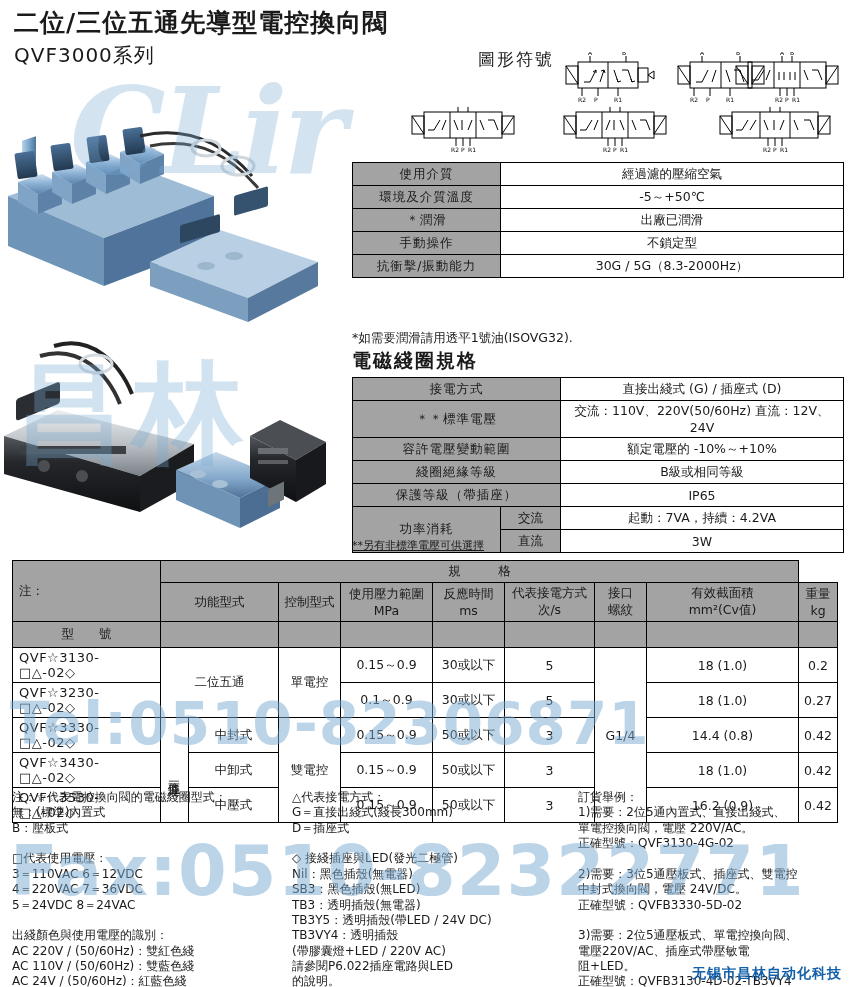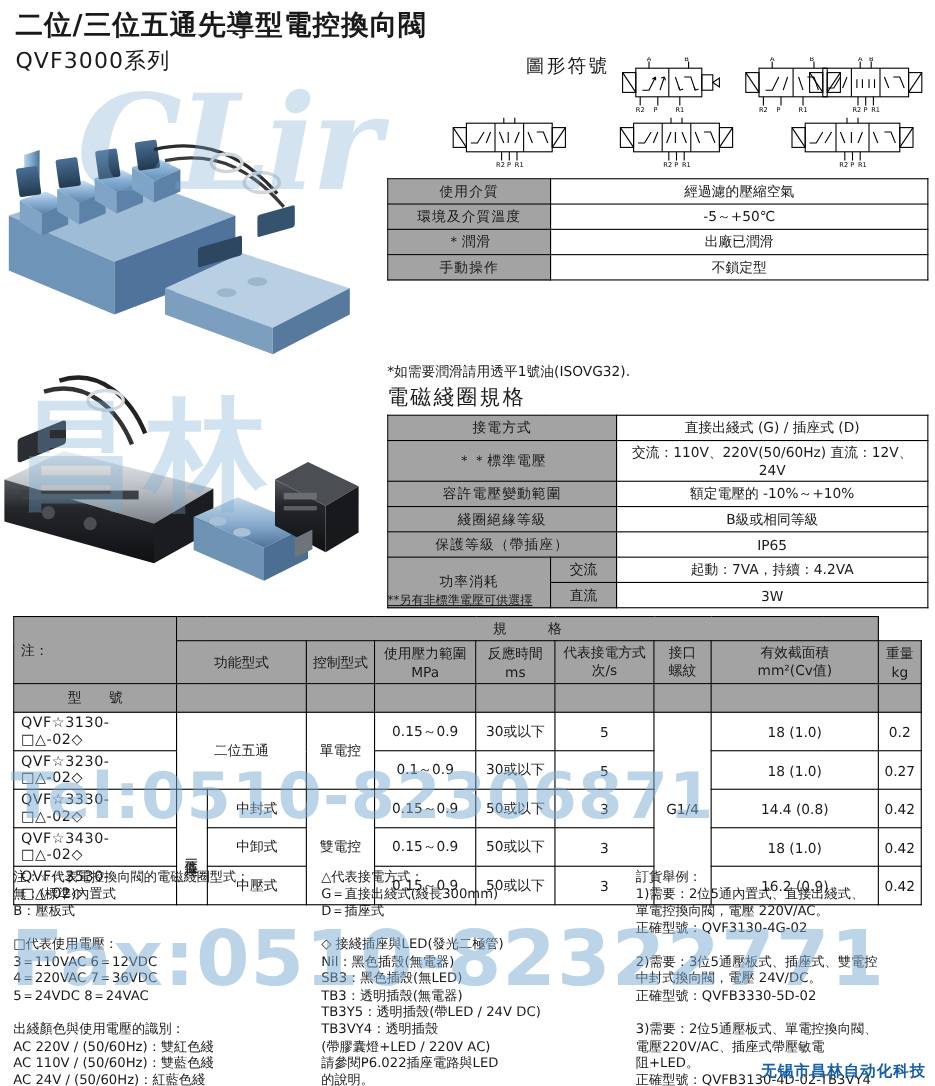--- a/index.html
+++ b/index.html
@@ -85,21 +85,21 @@
   .shade { background: #a3a3a3; }
   
   #spec1 { position: absolute; left: 352px; top: 162px; width: 492px; }
   #spec1 td { height: 23px; }
   #spec1 td.k { width: 148px; letter-spacing: 1px; }
   .note-oil {
     position: absolute; left: 352px; top: 330px; font-size: 12.5px;
   }
   .sec-title {
     position: absolute; left: 352px; top: 348px;
-    font-size: 19px; font-weight: normal; letter-spacing: 2px;
+    font-size: 19px; font-weight: bold; letter-spacing: 2px;
   }
   
   #spec2 { position: absolute; left: 352px; top: 377px; width: 492px; }
   #spec2 td { height: 23px; }
   #spec2 td.k { width: 148px; letter-spacing: 1px; }
   #spec2 td.k2 { width: 60px; }
   .note-volt {
     position: absolute; left: 352px; top: 538px; font-size: 11px; text-decoration: underline;
   }
   
@@ -456,20 +456,24 @@
         <td class="k shade">環境及介質溫度</td>
         <td>-5～+50℃</td>
       </tr>
       <tr>
         <td class="k shade">＊潤滑</td>
         <td>出廠已潤滑</td>
       </tr>
       <tr>
         <td class="k shade">手動操作</td>
         <td>不鎖定型</td>
+      </tr>
+      <tr>
+        <td class="k shade">抗衝擊/振動能力</td>
+        <td>30G / 5G（8.3-2000Hz）</td>
       </tr>
     </tbody>
   </table>
   <div class="note-oil">*如需要潤滑請用透平1號油(ISOVG32).</div>
 
   <div class="sec-title">電磁綫圈規格</div>
   <table class="t" id="spec2">
     <tbody>
       <tr>
         <td class="k shade" colspan="2">接電方式</td>

